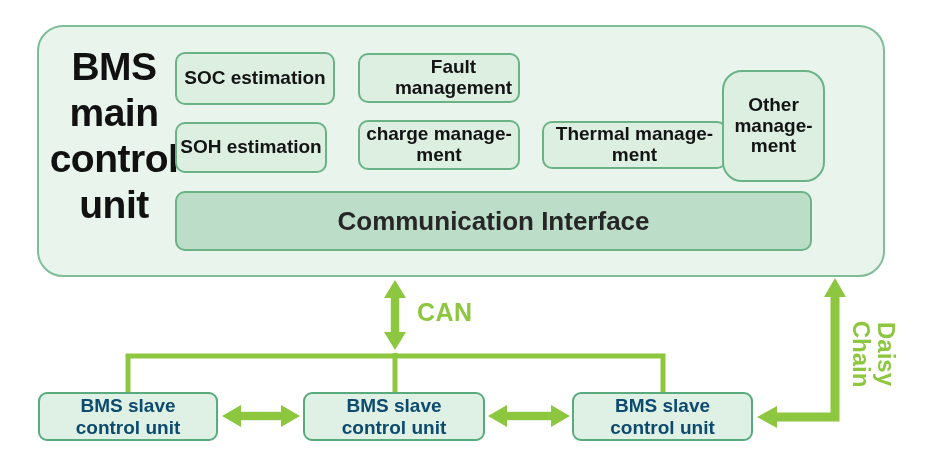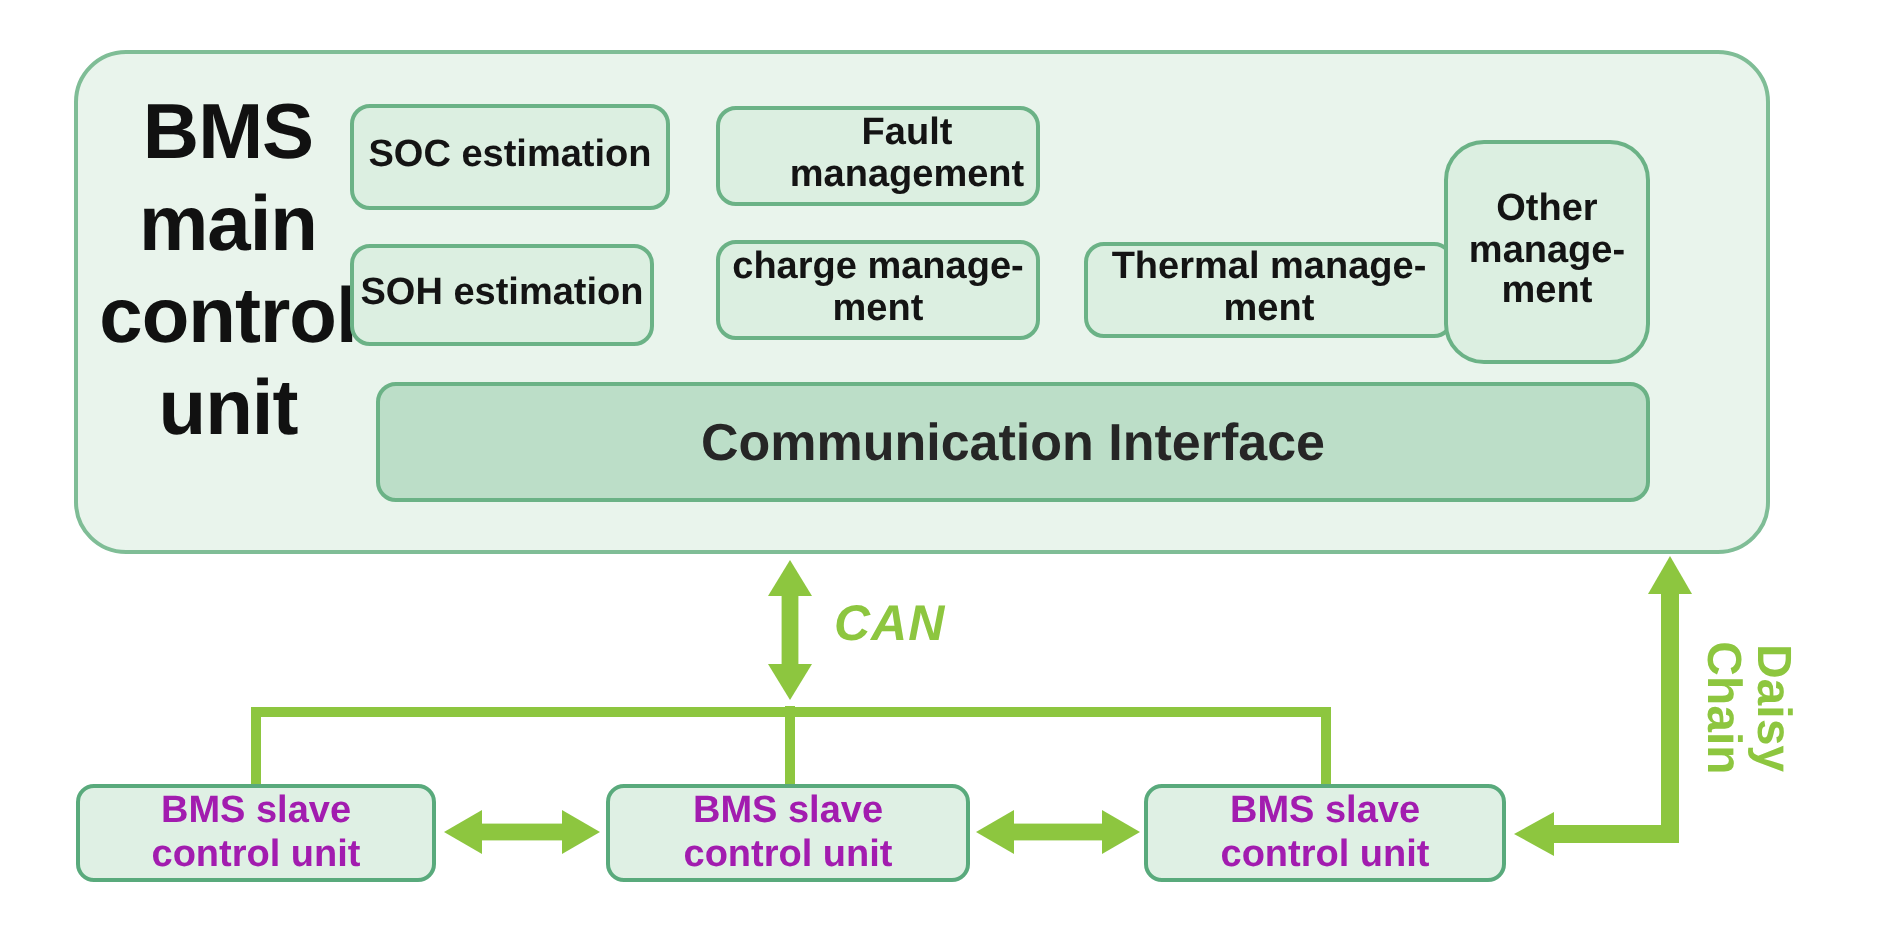--- a/index.html
+++ b/index.html
@@ -61,54 +61,52 @@
     background: var(--comm_fill);
     border: 2px solid var(--comm_border);
     border-radius: 10px;
     box-sizing: border-box;
     display: flex;
     align-items: center;
     justify-content: center;
     font-size: 26px;
     font-weight: 600;
     color: #262626;
-    margin-left: 13px;
   }
 
   
   .slave {
     position: absolute;
     top: 392px;
     height: 49px;
     background: var(--slave_fill);
     border: 2px solid var(--slave_border);
     border-radius: 9px;
     box-sizing: border-box;
     display: flex;
     align-items: center;
     justify-content: center;
     text-align: center;
     font-size: 19px;
     font-weight: 600;
     line-height: 1.15;
-    color: #a21caf;
+    color: #0c4a6e;
   }
   .slave-1 { left: 38px;  width: 180px; }
   .slave-2 { left: 303px; width: 182px; }
   .slave-3 { left: 572px; width: 181px; }
 
   
   .can-label {
     position: absolute;
     left: 417px; top: 298px;
     font-size: 25px;
     font-weight: 700;
     color: var(--accent_green);
     letter-spacing: 0.5px;
-    font-style: italic;
   }
   .daisy-label {
     position: absolute;
     left: 811px; top: 326px;
     width: 120px; height: 56px;
     transform: rotate(90deg);
     text-align: center;
     font-size: 24px;
     font-weight: 600;
     line-height: 1.05;

